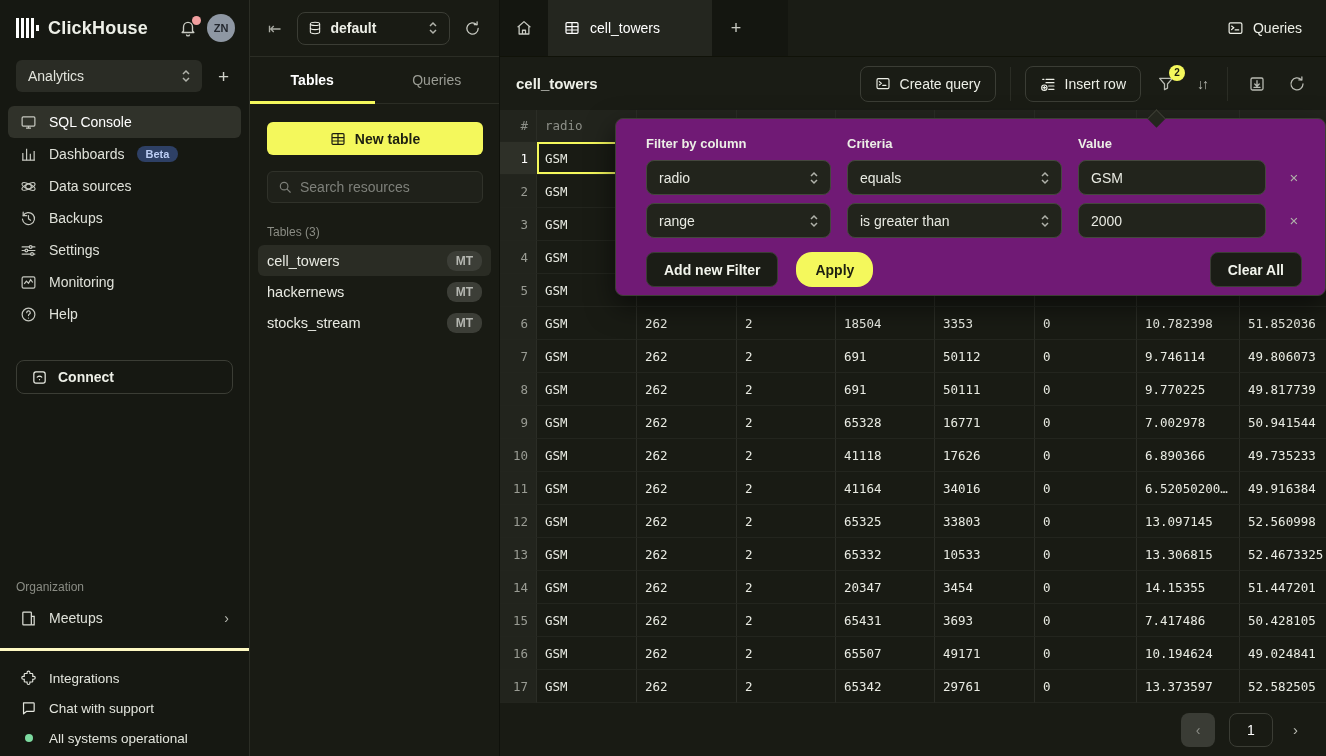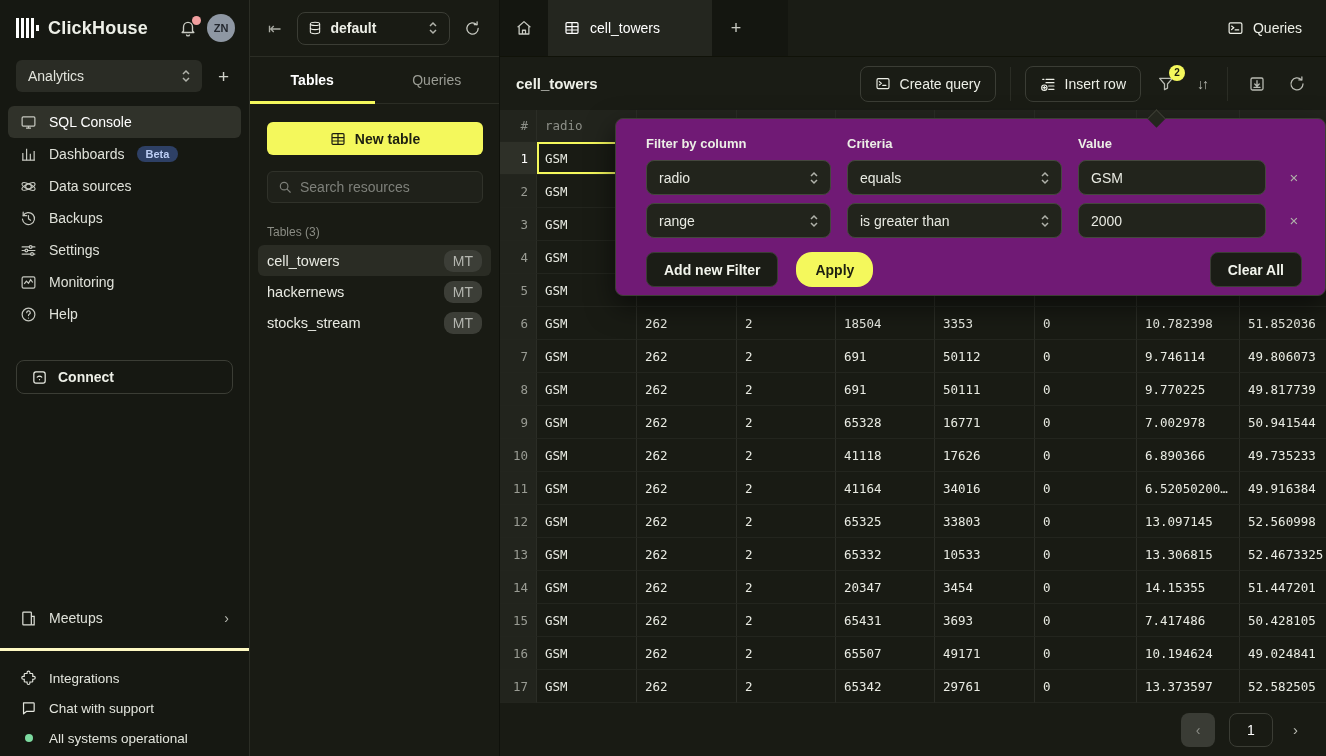--- a/index.html
+++ b/index.html
@@ -50,21 +50,21 @@
   .exp-tab.active::after { content:""; position:absolute; left:0; right:0; bottom:-1px; height:3px; background:#f4f85c; }
   .newtable-btn { margin:18px 16px 0 17px; height:33px; border:none; border-radius:6px; background:#f4f85c; color:#1d1f10; font-size:14px; font-weight:bold; display:flex; align-items:center; justify-content:center; gap:9px; cursor:pointer; font-family:inherit; }
   .search-box { margin:16px 16px 0 17px; height:32px; background:#1f211a; border:1px solid #30322a; border-radius:6px; display:flex; align-items:center; gap:8px; padding:0 10px; color:#7e807a; }
   .search-box input { background:transparent; border:none; outline:none; color:#d8dad2; font-size:14px; width:100%; font-family:inherit; }
   .search-box input::placeholder { color:#7e807a; }
   .list-label { margin:22px 16px 6px 17px; font-size:12px; color:#8a8c84; }
   .tbl-list { list-style:none; margin:0 8px; }
   .tbl-item { height:31px; display:flex; align-items:center; padding:0 9px; border-radius:6px; cursor:pointer; color:#e8eae2; font-size:14.5px; }
   .tbl-item.active { background:#2a2c24; }
   .tbl-item .grow { flex:1; }
-  .badge-mt { background:#3c3e37; color:#b4b6b0; font-size:14px; font-weight:normal; padding:3px 9px; border-radius:9px; }
+  .badge-mt { background:#3c3e37; color:#b4b6b0; font-size:12px; font-weight:bold; padding:3px 9px; border-radius:9px; }
 
   
   .main { flex:1; display:flex; flex-direction:column; position:relative; min-width:0; }
   .tabbar { height:57px; display:flex; align-items:stretch; background:#1a1c15; border-bottom:1px solid #101208; }
   .tabstrip { display:flex; align-items:stretch; background:#141610; }
   .home-seg { width:48px; display:flex; align-items:center; justify-content:center; color:#c9cbc3; cursor:pointer; }
   .doc-tab { width:164px; background:#24261f; display:flex; align-items:center; gap:10px; padding:0 16px; color:#fff; font-size:14px; cursor:pointer; }
   .tab-plus { width:48px; display:flex; align-items:center; justify-content:center; color:#c9cbc3; font-size:18px; cursor:pointer; }
   .strip-pad { width:28px; }
   .tab-fill { flex:1; display:flex; align-items:center; justify-content:flex-end; padding-right:24px; }
@@ -226,20 +226,21 @@
             <rect x="4" y="4" width="16" height="16" rx="3"></rect>
             <path d="M8.8 11.5a5 5 0 0 1 6.4 0"></path>
             <path d="M12 15h.01"></path>
           </svg>
         </span>
       <span>Connect</span>
     </button>
 
     <div class="sb-spacer"></div>
 
+    <div class="org-label">Organization</div>
     <div class="org-item">
       <span class="ico">
           <svg width="17" height="17" viewBox="0 0 24 24" fill="none" stroke="currentColor" stroke-width="1.7">
             <rect x="4" y="3" width="12" height="18" rx="1"></rect>
             <path d="M16 9h4v12h-4"></path>
             <path d="M8 7h.01M12 7h.01M8 11h.01M12 11h.01M8 15h.01M12 15h.01"></path>
           </svg>
         </span>
       <span class="grow">Meetups</span>
       <span class="chev">›</span>

